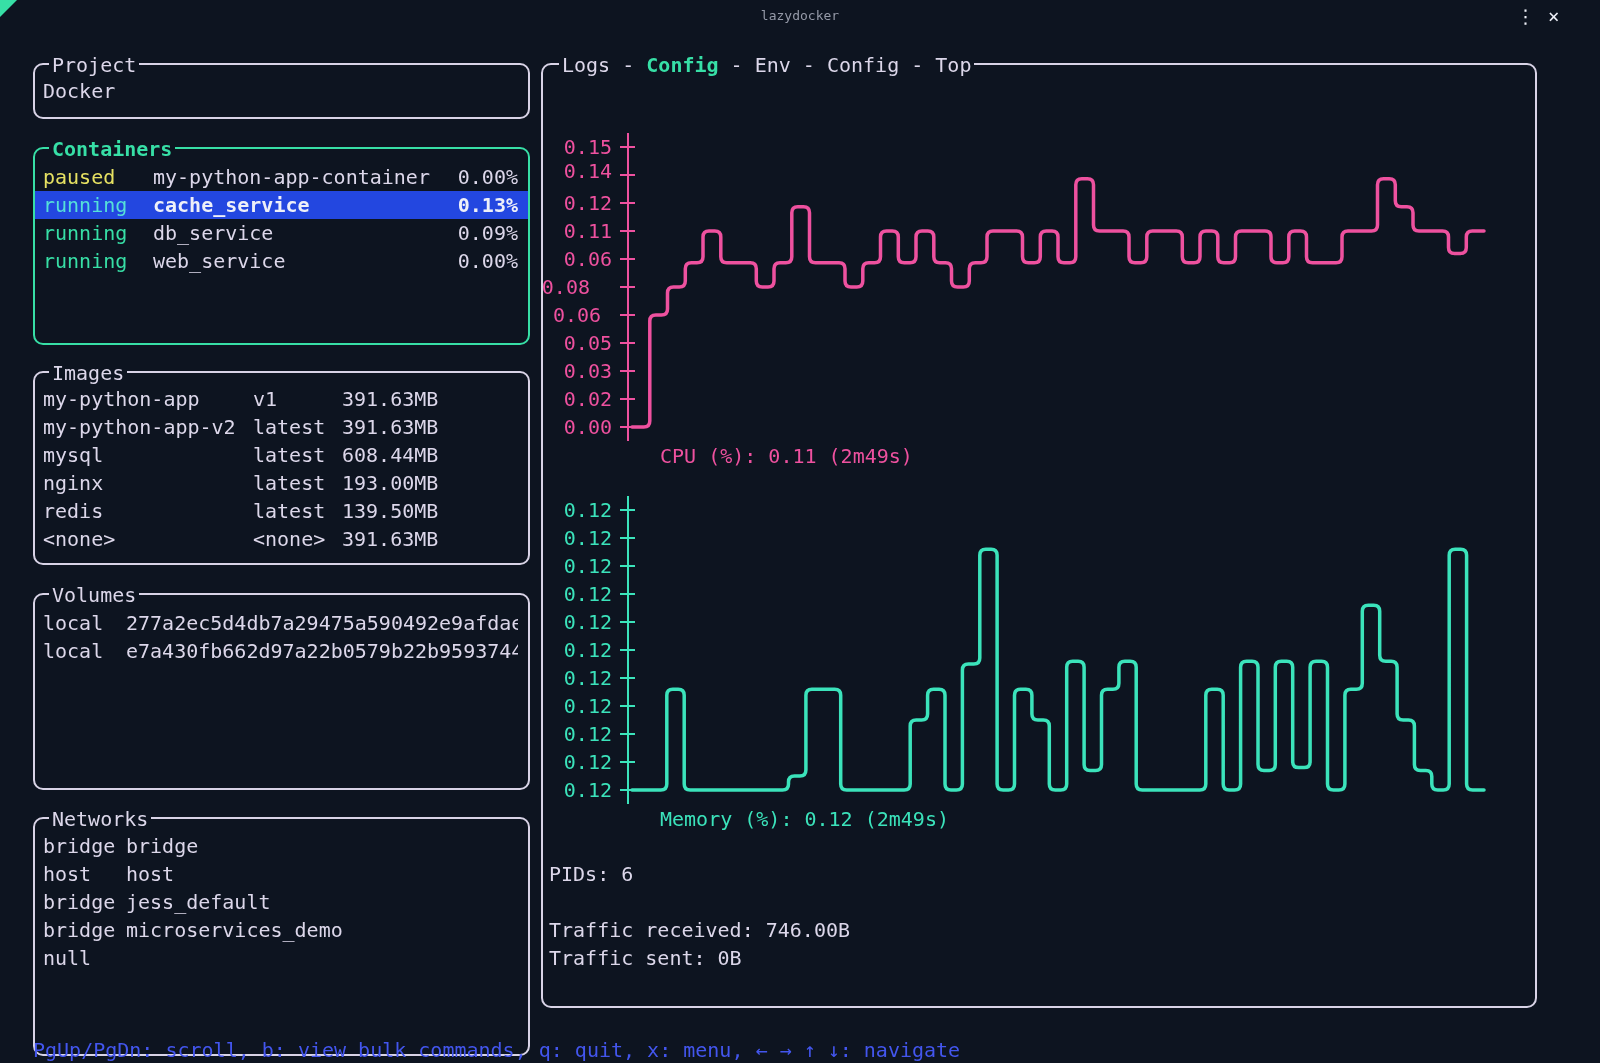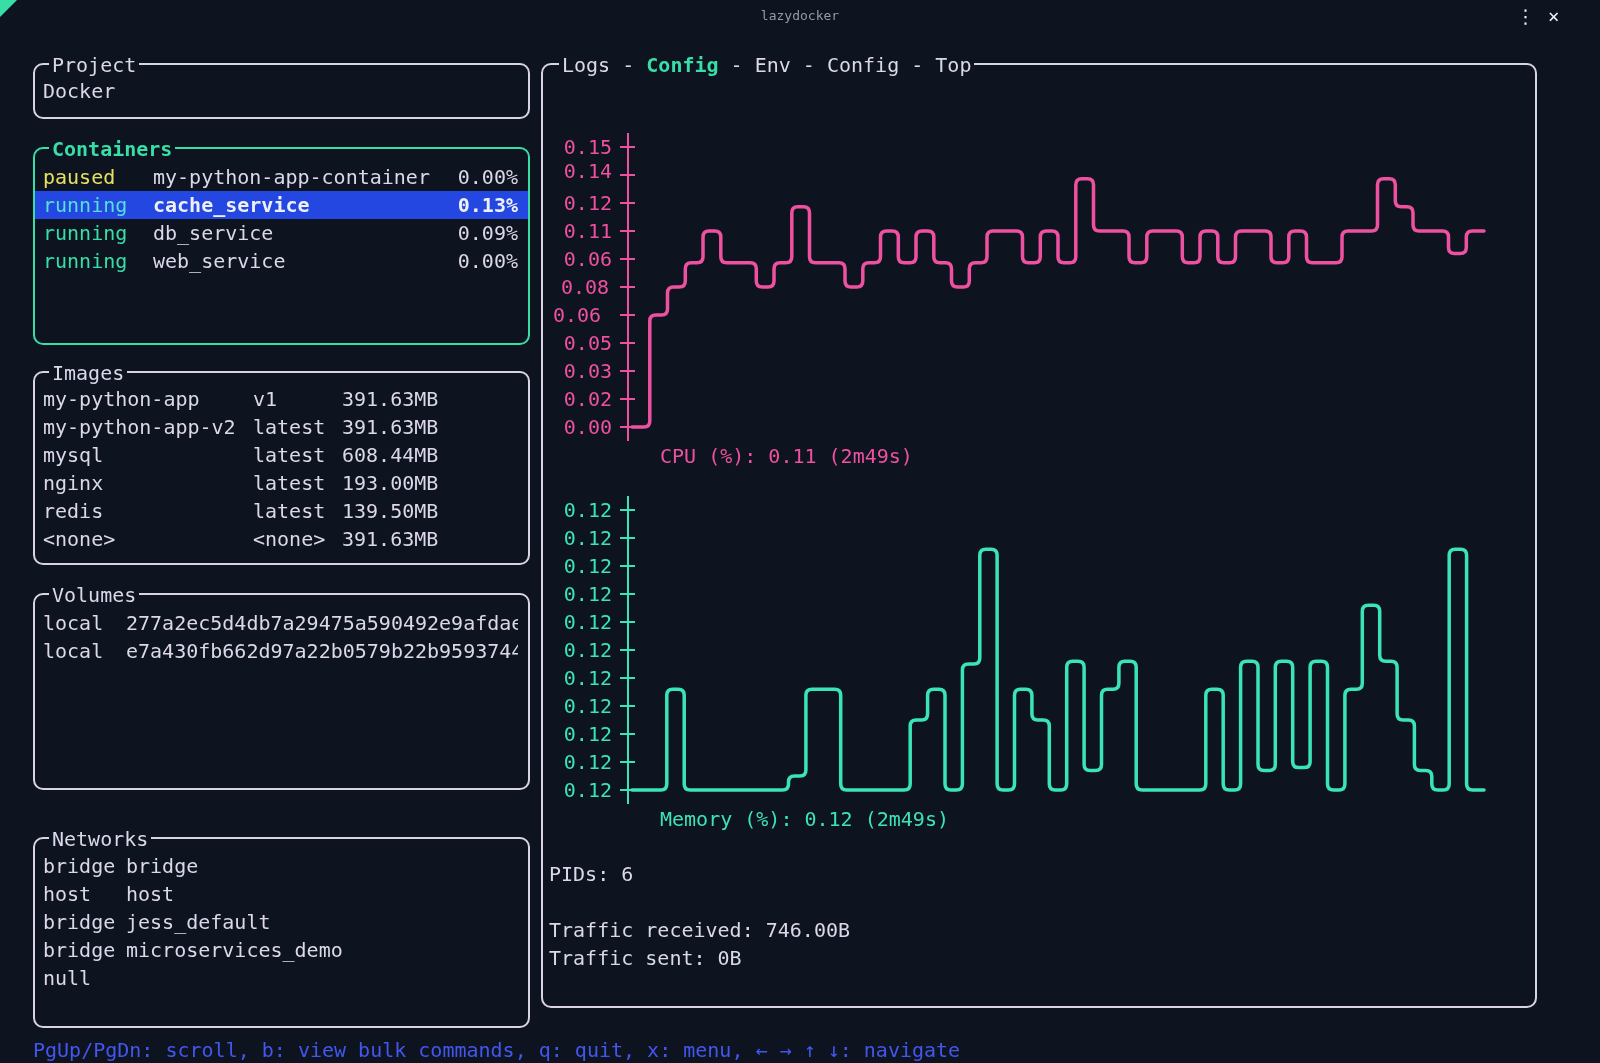--- a/index.html
+++ b/index.html
@@ -95,21 +95,21 @@
 </section>
 
 <section class="panel" style="top:593px;height:197px">
   <span class="ptitle">Volumes</span>
   <div class="pbody" style="top:14px" id="volumes-rows">
       <div class="prow"><span class="c-driver">local</span><span class="c-name">277a2ec5d4db7a29475a590492e9afdae</span></div>
       <div class="prow"><span class="c-driver">local</span><span class="c-name">e7a430fb662d97a22b0579b22b9593744</span></div>
     </div>
 </section>
 
-<section class="panel" style="top:837px;height:191px">
+<section class="panel" style="top:817px;height:239px">
   <span class="ptitle">Networks</span>
   <div class="pbody" style="top:13px" id="networks-rows">
       <div class="prow"><span class="c-driver">bridge</span><span class="c-name">bridge</span></div>
       <div class="prow"><span class="c-driver">host</span><span class="c-name">host</span></div>
       <div class="prow"><span class="c-driver">bridge</span><span class="c-name">jess_default</span></div>
       <div class="prow"><span class="c-driver">bridge</span><span class="c-name">microservices_demo</span></div>
       <div class="prow"><span class="c-driver">null</span></div>
     </div>
 </section>
 
@@ -117,21 +117,21 @@
   <span class="tabs" id="tabs"><span class="tab">Logs</span><span class="tab-sep"> - </span><span class="tab active">Config</span><span class="tab-sep"> - </span><span class="tab">Env</span><span class="tab-sep"> - </span><span class="tab">Config</span><span class="tab-sep"> - </span><span class="tab">Top</span></span>
 
 </section>
 
 <div id="cpu-yticks">
     <div class="ylab" style="left: 542px; top: 133px; color: var(--pink);">0.15</div>
     <div class="ylab" style="left: 542px; top: 157px; color: var(--pink);">0.14</div>
     <div class="ylab" style="left: 542px; top: 189px; color: var(--pink);">0.12</div>
     <div class="ylab" style="left: 542px; top: 217px; color: var(--pink);">0.11</div>
     <div class="ylab" style="left: 542px; top: 245px; color: var(--pink);">0.06</div>
-    <div class="ylab" style="left: 550px; top: 273px; color: var(--pink); text-align: center;">0.08</div>
+    <div class="ylab" style="left: 520px; top: 273px; color: var(--pink);">0.08</div>
     <div class="ylab" style="left: 542px; top: 301px; color: var(--pink); text-align: center;">0.06</div>
     <div class="ylab" style="left: 542px; top: 329px; color: var(--pink);">0.05</div>
     <div class="ylab" style="left: 542px; top: 357px; color: var(--pink);">0.03</div>
     <div class="ylab" style="left: 542px; top: 385px; color: var(--pink);">0.02</div>
     <div class="ylab" style="left: 542px; top: 413px; color: var(--pink);">0.00</div>
   </div>
 <div id="mem-yticks">
     <div class="ylab" style="left: 542px; top: 496px; color: var(--teal);">0.12</div>
     <div class="ylab" style="left: 542px; top: 524px; color: var(--teal);">0.12</div>
     <div class="ylab" style="left: 542px; top: 552px; color: var(--teal);">0.12</div>

